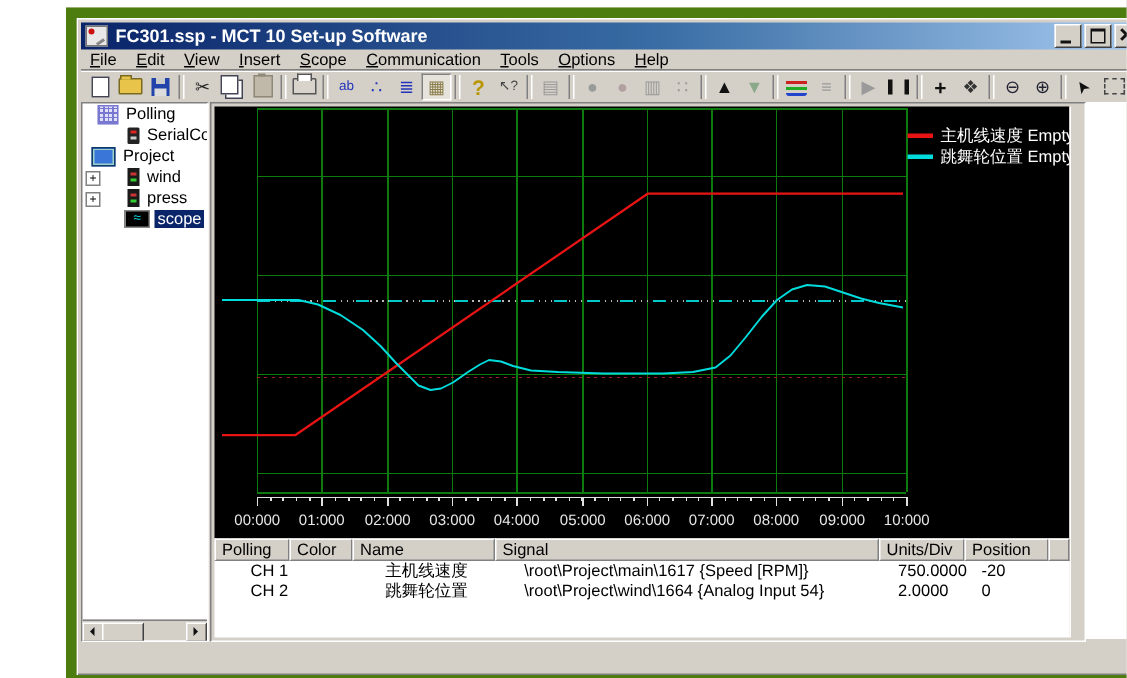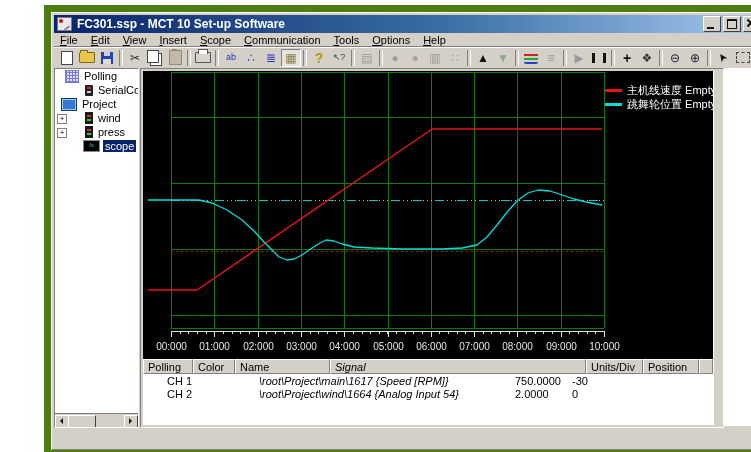--- a/index.html
+++ b/index.html
@@ -78,21 +78,21 @@
   .legend{position:absolute;left:462px;top:12px;}
   .legend-row{display:flex;align-items:center;height:14px;color:#ffffff;font-size:11px;white-space:nowrap;}
   .legend-swatch{width:17px;height:3px;margin-right:5px;flex:0 0 auto;}
   .right-strip{position:absolute;left:572px;top:2px;width:8px;height:354px;background:#d4d0c8;border-left:1px solid #ffffff;}
   
   .table-area{position:absolute;left:2px;top:290px;width:570px;height:66px;background:#ffffff;font-size:11px;}
   .thead{display:flex;height:15px;background:#d4d0c8;}
   .th{box-sizing:border-box;border:1px solid;border-color:#ffffff #808080 #808080 #ffffff;padding:1px 4px;white-space:nowrap;overflow:hidden;}
   .trow{display:flex;height:13px;align-items:center;margin-left:20px;}
   .td{box-sizing:border-box;padding:0 4px;white-space:nowrap;overflow:hidden;}
-  .c0{width:50px;} .c1{width:42px;} .c2{width:95px;} .c3{width:256px;font-style:italic;} .c4{width:57px;} .c5{width:56px;} .c6{flex:1;}
+  .c0{width:50px;} .c1{width:42px;} .c2{width:95px;} .c3{width:256px;} .c4{width:57px;} .c5{width:56px;} .c6{flex:1;}
   .swatch{width:36px;height:9px;}
   
   .statusbar{position:absolute;left:3px;right:3px;bottom:2px;height:18px;background:#d4d0c8;font-size:11px;display:flex;align-items:center;padding-left:6px;}
   .status-panel{position:absolute;left:548px;top:3px;width:146px;height:12px;border:1px solid;border-color:#808080 #ffffff #ffffff #808080;}
   .grip{position:absolute;right:0;bottom:0;width:13px;height:13px;
         background:repeating-linear-gradient(135deg,transparent 0 2px,#ffffff 2px 3px,#808080 3px 4px);}
 </style>
 </head>
 <body>
 
@@ -385,28 +385,30 @@
         <span class="th c1">Color</span>
         <span class="th c2">Name</span>
         <span class="th c3">Signal</span>
         <span class="th c4">Units/Div</span>
         <span class="th c5">Position</span>
         <span class="th c6"></span>
       </div>
       <div class="trow">
         <span class="td c0">CH 1</span>
         <span class="td c1"><span class="swatch" style="background: rgb(255, 0, 0);"></span></span>
+        <span class="td c2">主机线速度</span>
         <span class="td c3">\root\Project\main\1617 {Speed [RPM]}</span>
         <span class="td c4">750.0000</span>
-        <span class="td c5">-30</span>
+        <span class="td c5">-20</span>
         <span class="td c6"></span>
       </div>
       <div class="trow">
         <span class="td c0">CH 2</span>
         <span class="td c1"><span class="swatch" style="background: rgb(0, 255, 255);"></span></span>
+        <span class="td c2">跳舞轮位置</span>
         <span class="td c3">\root\Project\wind\1664 {Analog Input 54}</span>
         <span class="td c4">2.0000</span>
         <span class="td c5">0</span>
         <span class="td c6"></span>
       </div>
     </div>
   </div>
 
 
 </div>

